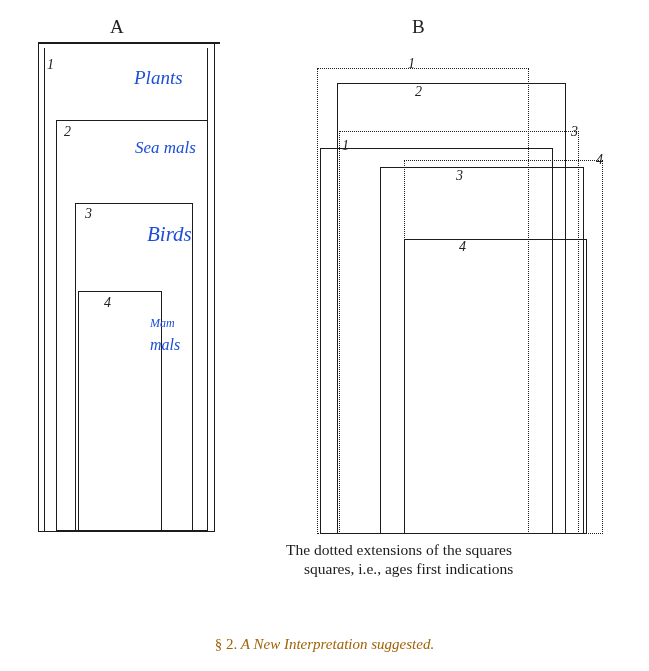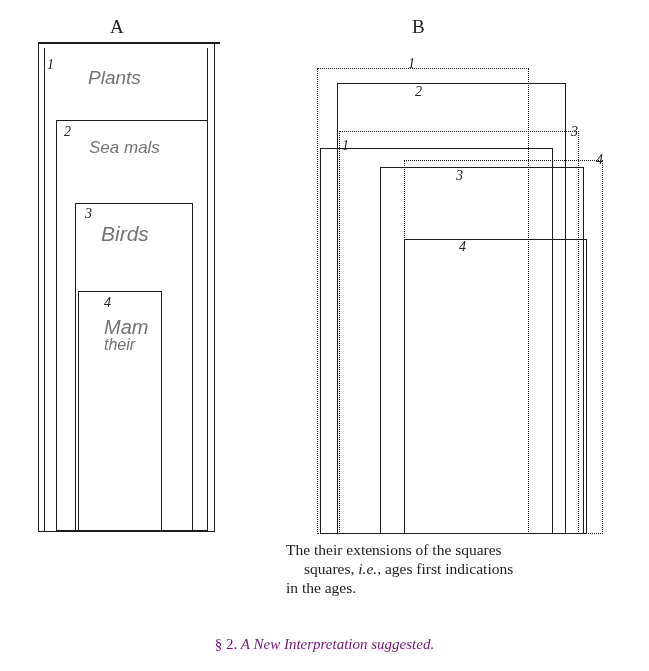--- a/index.html
+++ b/index.html
@@ -9,25 +9,26 @@
     font-family:"Liberation Serif", serif;
     color:#1a1a1a;
     position:relative;
     overflow:hidden;
   }
   .page{position:absolute;left:0;top:0;width:649px;height:671px;}
 
   
   .lbl{
     position:absolute;
-    font-family:Liberation Sans, sans-serif;
+    font-family:Liberation Serif, serif;
     font-style:italic;
-    color:#737373;
+    color:#1d4ed8;
     white-space:nowrap;
     line-height:1.05;
+    margin-left:46px;
   }
   .num{
     position:absolute;
     font-family:"Liberation Serif", serif;
     font-style:italic;
     font-size:14px;
     color:#222;
   }
   .panel-title{
     position:absolute;
@@ -52,34 +53,34 @@
 
   
   .caption{
     position:absolute;
     font-family:"Liberation Serif", serif;
     font-size:15.5px;
     line-height:19px;
     color:#1c1c1c;
     text-align:justify;
   }
-  .caption .it{font-style:italic;}
+  .caption .it{}
   .caption .l1{display:block;text-indent:0;}
   .caption .l2{display:block;text-indent:18px;}
   .caption .l3{display:block;text-indent:18px;}
   .caption .l4{display:block;text-indent:0;}
 
   .footer{
     position:absolute;
     width:649px;
     text-align:center;
     font-family:"Liberation Serif", serif;
     font-style:italic;
     font-size:15px;
-    color:#701a75;
+    color:#a16207;
   }
   .footer .sec{font-style:normal;}
 </style>
 </head>
 <body>
 
 <div class="page">
 
   <div class="panel-title" style="left:110px;top:16px;">A</div>
 
@@ -96,22 +97,22 @@
   <div class="box" style="left:56px;top:120px;width:152px;height:411px;"></div>
   <div class="num" style="left:64px;top:124px;">2</div>
   <div class="lbl" style="left:89px;top:139px;font-size:17px;">Sea mals</div>
 
   <div class="box" style="left:75px;top:203px;width:118px;height:328px;"></div>
   <div class="num" style="left:85px;top:206px;">3</div>
   <div class="lbl" style="left:101px;top:223px;font-size:21px;">Birds</div>
 
   <div class="box" style="left:78px;top:291px;width:84px;height:240px;"></div>
   <div class="num" style="left:104px;top:295px;">4</div>
-  <div class="lbl" style="left:104px;top:317px;font-size:20px;">Mam</div>
-  <div class="lbl" style="left:104px;top:337px;font-size:16px;">their</div>
+  <div class="lbl" style="left:104px;top:317px;font-size:12px;">Mam</div>
+  <div class="lbl" style="left:104px;top:337px;font-size:16px;">mals</div>
 
   <div class="panel-title" style="left:412px;top:16px;">B</div>
 
   <div class="box dotted" style="left:317px;top:68px;width:212px;height:466px;"></div>
   <div class="num" style="left:408px;top:56px;">1</div>
 
   <div class="box" style="left:337px;top:83px;width:229px;height:451px;"></div>
   <div class="num" style="left:415px;top:84px;">2</div>
 
   <div class="box dotted" style="left:339px;top:131px;width:240px;height:403px;"></div>
@@ -123,23 +124,22 @@
   <div class="box dotted" style="left:404px;top:160px;width:199px;height:374px;"></div>
   <div class="num" style="left:596px;top:152px;">4</div>
 
   <div class="box" style="left:380px;top:167px;width:204px;height:367px;"></div>
   <div class="num" style="left:456px;top:168px;">3</div>
 
   <div class="box" style="left:404px;top:239px;width:183px;height:295px;"></div>
   <div class="num" style="left:459px;top:239px;">4</div>
 
   <div class="caption" style="left:286px;top:540px;width:340px;">
-    <span class="l1">The their extensions of the squares</span>
+    <span class="l1">The dotted extensions of the squares</span>
     <span class="l3"><span>squares, </span><span class="it">i.e.</span><span>, ages first indications</span></span>
-    <span class="l4">in the ages.</span>
   </div>
 
   <div class="footer" style="left:0;top:636px;">
     <span class="sec">§ 2.</span>
     <span>A  New  Interpretation  suggested.</span>
   </div>
 
 </div>
 
 </body></html>

